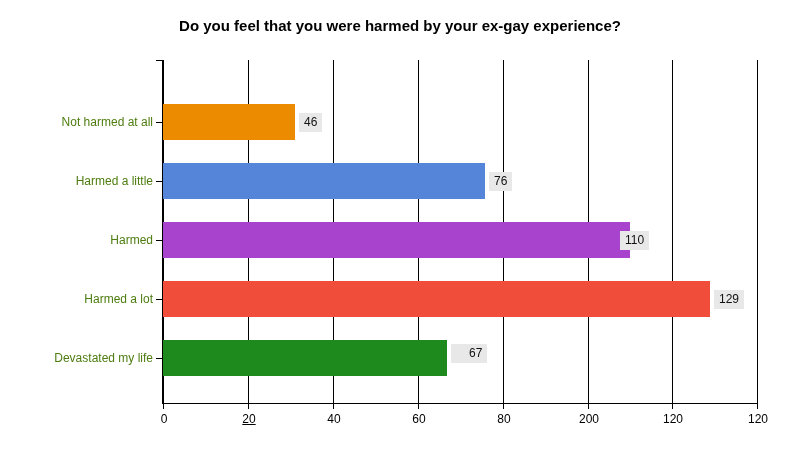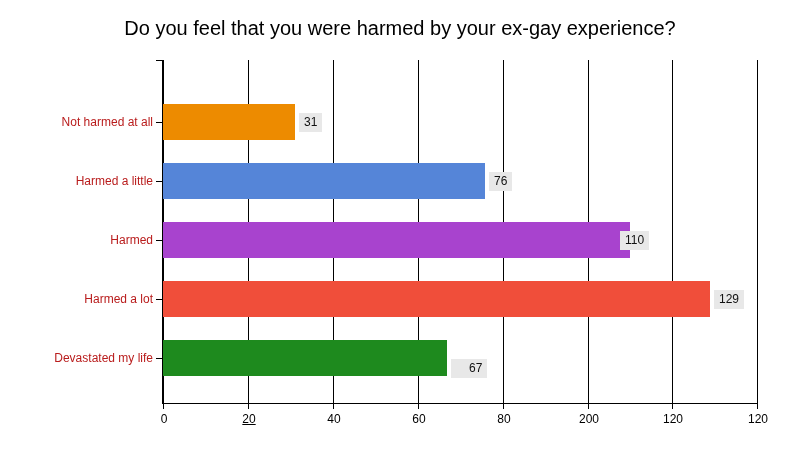--- a/index.html
+++ b/index.html
@@ -21,22 +21,22 @@
     height: 466px;
     background: #ffffff;
   }
   
   #chart-title {
     position: absolute;
     left: 0;
     top: 17px;
     width: 800px;
     text-align: center;
-    font-size: 20px;
-    font-weight: normal;
+    font-size: 15px;
+    font-weight: bold;
     color: #000000;
     letter-spacing: 0px;
     white-space: nowrap;
   }
   
   #plot-area {
     position: absolute;
     left: 163px;
     top: 60px;
     width: 594px;
@@ -88,21 +88,21 @@
     font-size: 12px;
     padding: 0 5px;
     white-space: nowrap;
   }
   
   .cat-label {
     position: absolute;
     right: 0;
     text-align: right;
     font-size: 12px;
-    color: #b91c1c;
+    color: #4d7c0f;
     white-space: nowrap;
     height: 14px;
     line-height: 14px;
   }
   #cat-label-wrap {
     position: absolute;
     left: 0;
     top: 0;
     width: 153px;
     height: 466px;
@@ -162,33 +162,33 @@
     <div class="gridline" style="left:0px;"></div>
     <div class="gridline" style="left:85px;"></div>
     <div class="gridline" style="left:170px;"></div>
     <div class="gridline" style="left:255px;"></div>
     <div class="gridline" style="left:340px;"></div>
     <div class="gridline" style="left:425px;"></div>
     <div class="gridline" style="left:509px;"></div>
     <div class="gridline" style="left:594px;"></div>
 
     <div class="bar" style="top:44px; width:132px; background:#ED8B00;"></div>
-    <div class="bar-value-box" style="top:53px; left:136px;">31</div>
+    <div class="bar-value-box" style="top:53px; left:136px;">46</div>
 
     <div class="bar" style="top:103px; width:322px; background:#5585D8;"></div>
     <div class="bar-value-box" style="top:112px; left:326px;">76</div>
 
     <div class="bar" style="top:162px; width:467px; background:#A843CE;"></div>
     <div class="bar-value-box" style="top:171px; left:457px;">110</div>
 
     <div class="bar" style="top:221px; width:547px; background:#F04E3A;"></div>
     <div class="bar-value-box" style="top:230px; left:551px;">129</div>
 
     <div class="bar" style="top:280px; width:284px; background:#1E8A1E;"></div>
-    <div class="bar-value-box" style="top:299px; left:288px;padding-left:18px;">67</div>
+    <div class="bar-value-box" style="top:284px; left:288px;padding-left:18px;">67</div>
   </div>
 
   <div class="xtick" style="left:163px;"></div>
   <div class="xtick" style="left:248px;"></div>
   <div class="xtick" style="left:333px;"></div>
   <div class="xtick" style="left:418px;"></div>
   <div class="xtick" style="left:503px;"></div>
   <div class="xtick" style="left:588px;"></div>
   <div class="xtick" style="left:672px;"></div>
   <div class="xtick" style="left:757px;"></div>

